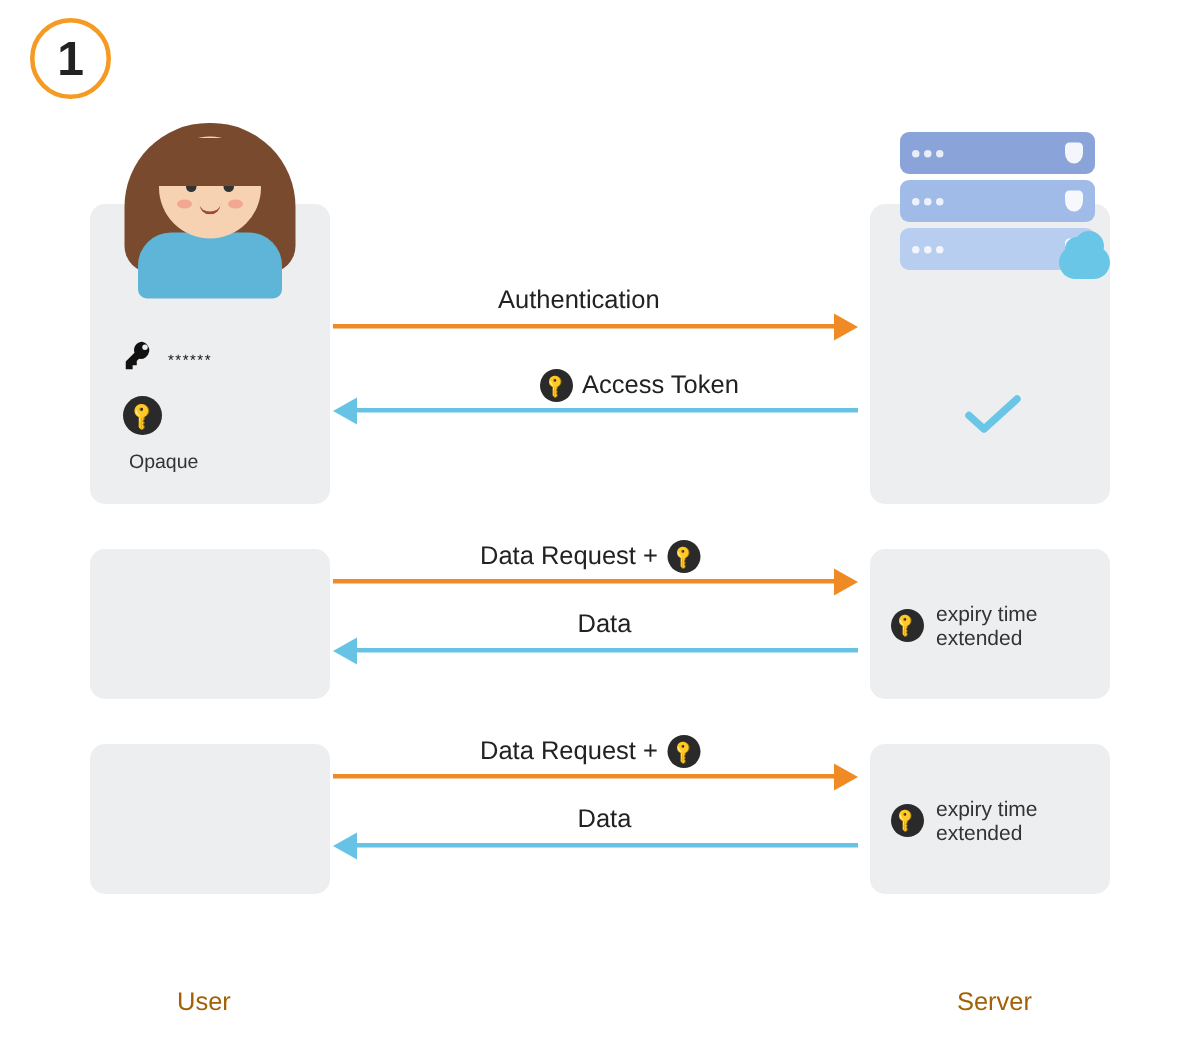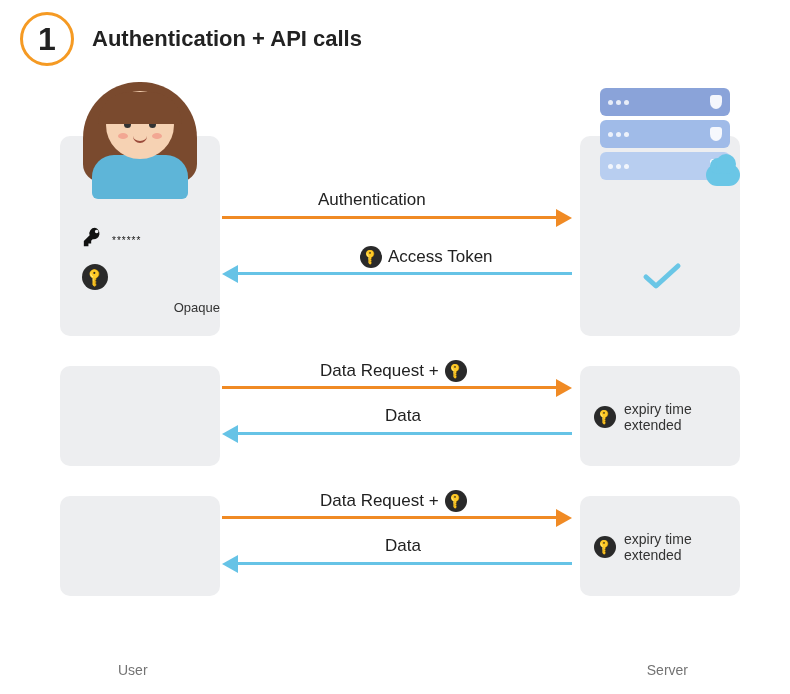--- a/index.html
+++ b/index.html
@@ -124,21 +124,21 @@
 
   .key-row { display:flex; align-items:center; gap:8px; margin-left: 22px; margin-bottom: 10px; }
   .key-icon { font-size: 22px; color: #111; }
   .dots-pw { letter-spacing: 1px; font-size: 10px; color:#111; }
   .token-badge {
     width: 26px; height: 26px; border-radius: 50%;
     background: #2a2a2a;
     display:inline-flex; align-items:center; justify-content:center;
   }
   .token-badge .inner { color: #e6c988; font-size: 13px; transform: rotate(-45deg); }
-  .opaque-label { font-size: 13px; color:#333; margin-left: 26px; margin-top: 4px; text-align: right; }
+  .opaque-label { font-size: 13px; color:#333; margin-left: 26px; margin-top: 4px; }
 
   .checkmark {
     margin: 30px 0 0 62px;
     width: 40px; height: 30px;
     position: relative;
   }
   .checkmark svg { width: 40px; height: 30px; }
 
   .server-annot {
     display: flex; align-items: center; gap: 8px;
@@ -175,35 +175,34 @@
     position: absolute;
     font-size: 17px;
     color: #222;
     display: flex; align-items: center; gap: 6px;
     white-space: nowrap;
   }
 
   .col-label {
     position: absolute;
     bottom: 8px;
-    font-size: 14px;
-    color: #737373;
+    font-size: 17px;
+    color: #a16207;
   }
   .col-label.user { left: 118px; }
   .col-label.server { right: 102px; }
 
   .small-token { width: 22px; height:22px; }
   .small-token .inner { font-size: 11px; }
 </style>
 </head>
 <body>
 
 <div class="header">
   <div class="step-circle">1</div>
-  <div class="title">Authentication + API calls</div>
 </div>
 
 <div class="canvas">
 
   <div class="user-col">
     <div class="card user-card-1">
       <div class="avatar">
         <div class="avatar-wrap">
           <div class="avatar-hair"></div>
           <div class="avatar-hair-front"></div>
@@ -286,21 +285,21 @@
         </span>
       <span style="max-width:90px;">expiry time extended</span>
     </div>
   </div>
 
   <div id="arrows">
       <div class="arrow right orange" style="left: 222px; width: 350px; top: 150px;">
         <div class="arrow-line"></div>
         <div class="head"></div>
       </div>
-      <div class="arrow-label" style="left: 318px; top: 124px;">
+      <div class="arrow-label" style="left: 332px; top: 124px;">
         <span>Authentication</span>
       </div>
       <div class="arrow left blue" style="left: 222px; width: 350px; top: 206px;">
         <div class="arrow-line"></div>
         <div class="head"></div>
       </div>
       <div class="arrow-label" style="left: 360px; top: 180px;">
         <span class="token-badge small-token">
           <span class="inner">🔑</span>
         </span>

